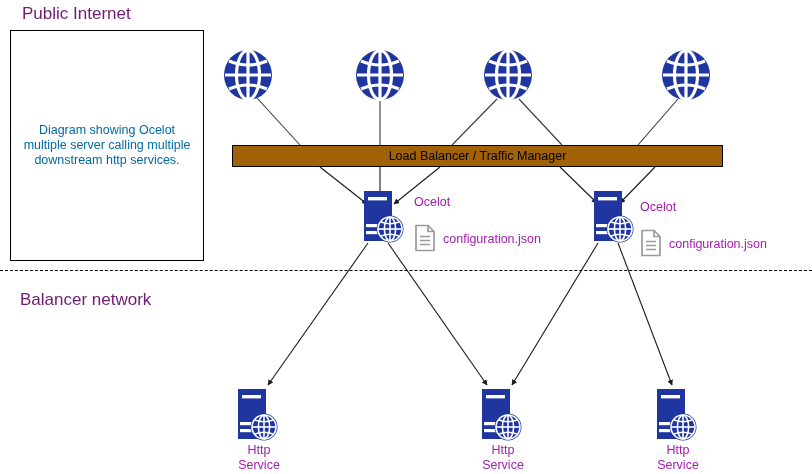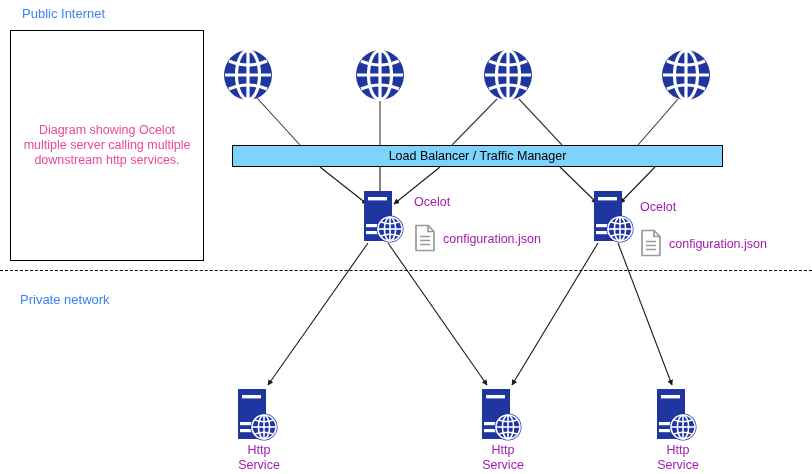--- a/index.html
+++ b/index.html
@@ -12,56 +12,56 @@
   }
   #canvas {
     position: relative;
     width: 812px;
     height: 474px;
     background: #ffffff;
     overflow: hidden;
   }
   .lbl {
     position: absolute;
-    color: #3b82f6;
-    font-size: 13px;
+    color: #701a75;
+    font-size: 17px;
     line-height: 15px;
     white-space: nowrap;
   }
   #desc-box {
     position: absolute;
     left: 10px;
     top: 30px;
     width: 194px;
     height: 231px;
     border: 1px solid #000000;
     box-sizing: border-box;
     display: flex;
     align-items: center;
     justify-content: center;
   }
   #desc-text {
     font-size: 12.5px;
     line-height: 15px;
     text-align: center;
-    color: #ec4899;
+    color: #0369a1;
     padding: 0 6px;
   }
   #lb-box {
     position: absolute;
     left: 232px;
     top: 145px;
     width: 491px;
     height: 22px;
     border: 1px solid #000000;
     box-sizing: border-box;
     display: flex;
     align-items: center;
     justify-content: center;
-    background: #7dd3fc;
+    background: #a16207;
     z-index: 6;
   }
   #lb-text {
     font-size: 12.5px;
     color: #000;
   }
   .divider {
     position: absolute;
     left: 0;
     top: 270px;
@@ -95,21 +95,21 @@
     z-index: 5;
   }
 </style>
 </head>
 <body>
 
 <div id="canvas">
 
   <div class="lbl" style="left:22px; top:6px;">Public Internet</div>
 
-  <div class="lbl" style="left:20px; top:292px;">Private network</div>
+  <div class="lbl" style="left:20px; top:292px;">Balancer network</div>
 
 
   <div id="desc-box">
     <div id="desc-text">Diagram showing Ocelot multiple server calling multiple downstream http services.</div>
   </div>
 
   <div class="divider"></div>
 
   <svg class="wires" viewBox="0 0 812 474">
     <defs>

